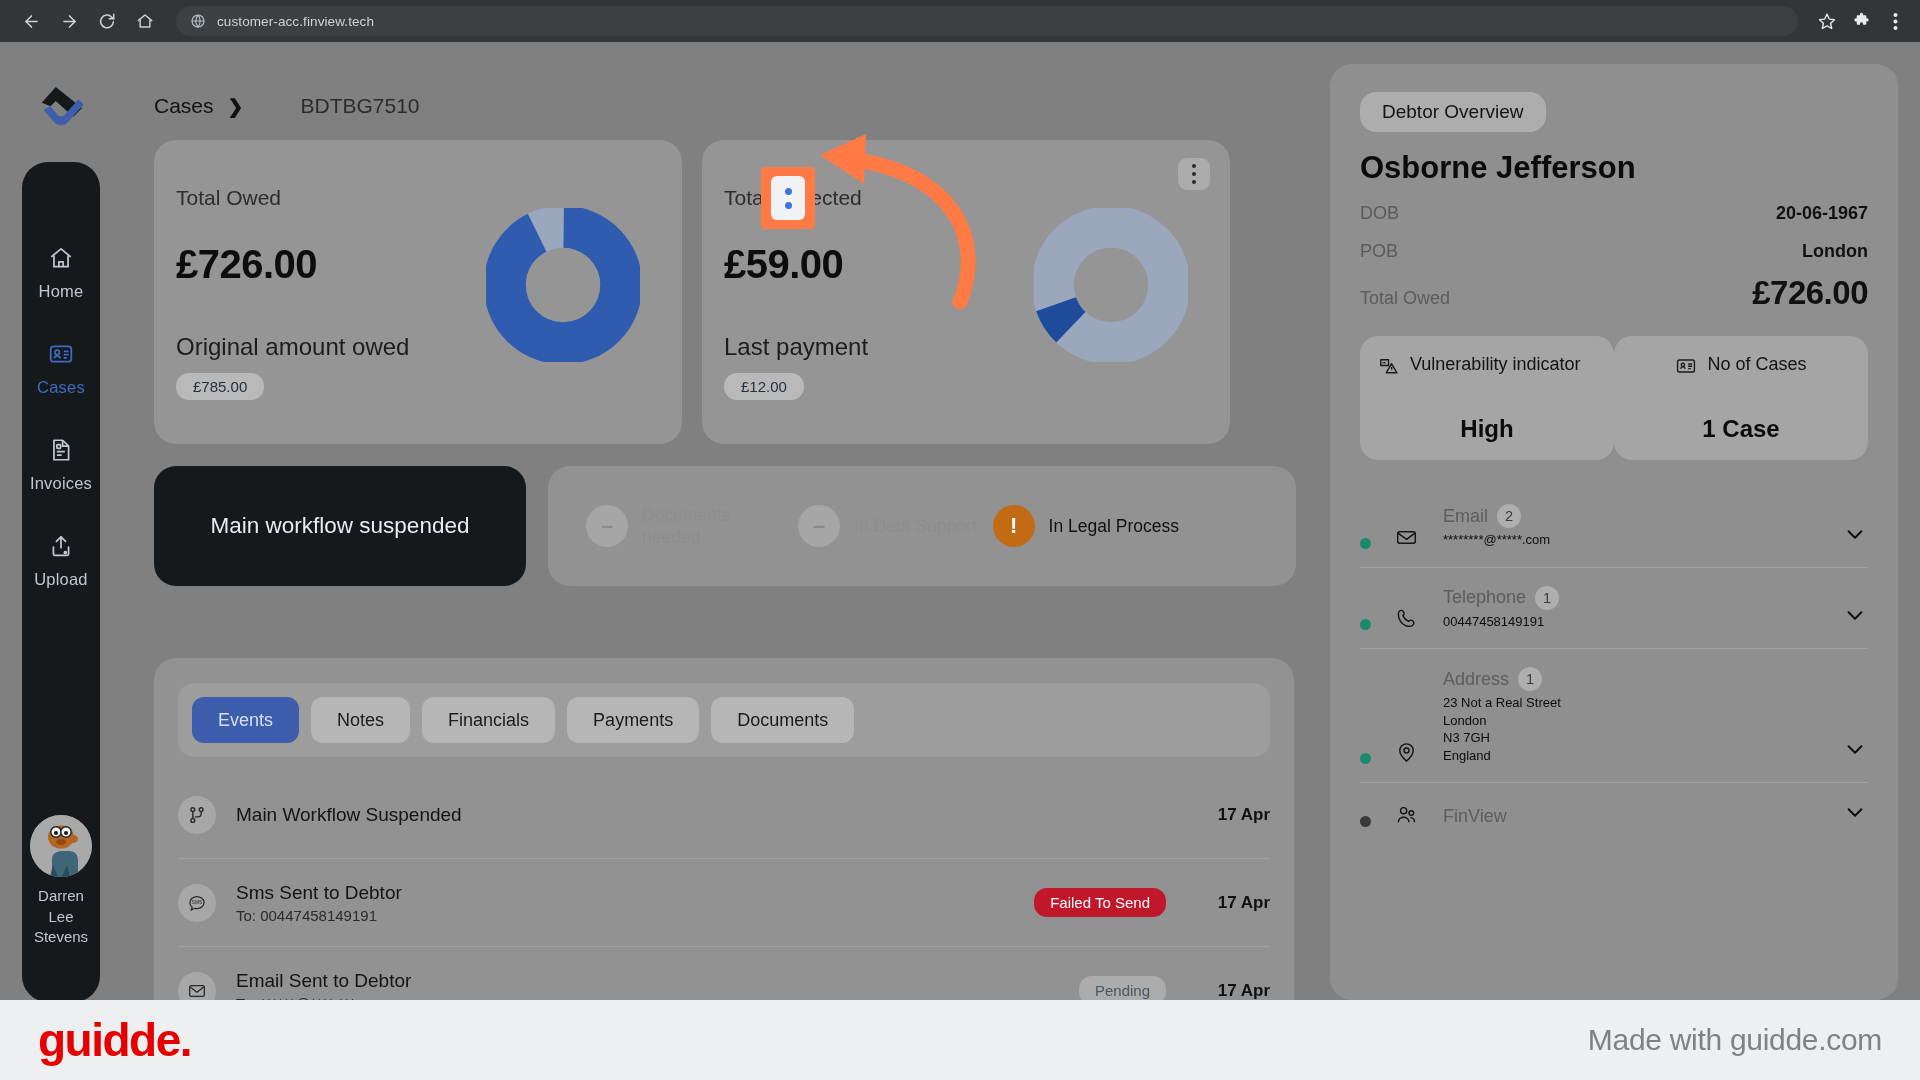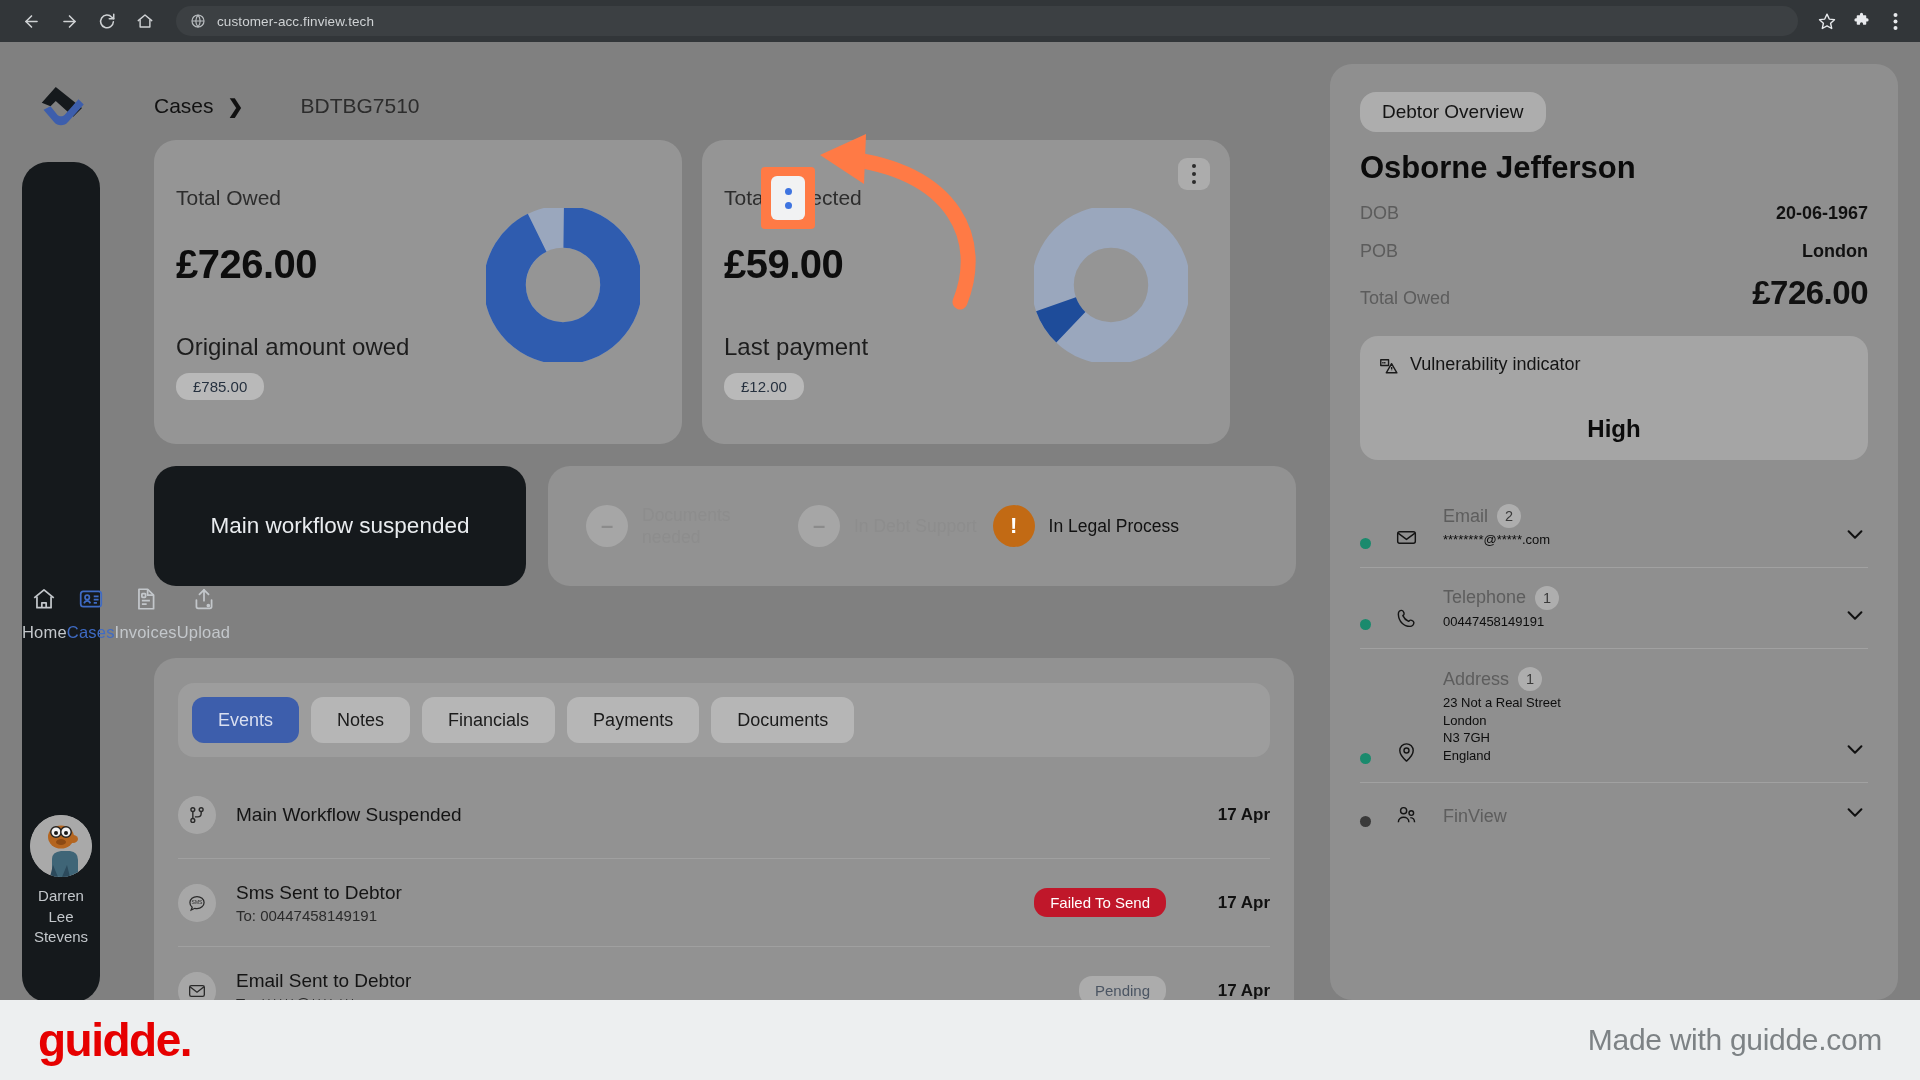--- a/index.html
+++ b/index.html
@@ -49,21 +49,21 @@
 
   
   .sidebar-logo {
     position: absolute; left: 33px; top: 38px;
     width: 56px; height: 56px;
   }
   .sidebar {
     position: absolute; left: 22px; top: 120px;
     width: 78px; height: 840px;
     background: #15191c; border-radius: 26px;
-    display: flex; align-items: center;
+    display: flex; flex-direction: column; align-items: center;
     padding-top: 62px;
   }
   .side-item {
     width: 78px; height: 96px;
     display: flex; flex-direction: column; align-items: center; justify-content: center;
     gap: 10px; color: #c3c7cb;
   }
   .side-item.active { color: #3f6bc4; }
   .side-label { font-size: 16.5px; letter-spacing: .2px; }
   .side-ico { height: 28px; display: flex; align-items: center; }
@@ -550,20 +550,34 @@
                   <path d="M5.4 7.5v1.8M7.4 7.5v1.8"></path>
                   <path d="M14.8 9.5 20.6 19.4H9z"></path>
                   <path d="M14.9 13.1v2.6M14.9 17.3v.1"></path>
                 </svg>
             </span>
             <span class="mini-label">Vulnerability indicator</span>
           </div>
           <div class="mini-val">High</div>
         </div>
 
+        <div class="mini-card">
+          <div class="mini-head" style="justify-content:center">
+            <span class="mi">
+              <svg width="22" height="22" viewBox="0 0 24 24" fill="none" stroke="currentColor" stroke-width="1.5">
+                  <rect x="2.8" y="5.5" width="18.4" height="13" rx="2"></rect>
+                  <circle cx="8.6" cy="10.6" r="1.8"></circle>
+                  <path d="M6 15c.5-1.4 1.8-2 2.6-2s2.1.6 2.6 2"></path>
+                  <path d="M14.4 9.8h4.2M14.4 12.3h4.2M14.4 14.8h2.8"></path>
+                </svg>
+            </span>
+            <span class="mini-label">No of Cases</span>
+          </div>
+          <div class="mini-val">1 Case</div>
+        </div>
       </div>
 
       <div class="contact-list">
 
         <div class="contact">
           <span class="dot"></span>
           <span class="c-ico">
             <svg width="23" height="23" viewBox="0 0 24 24" fill="none" stroke="currentColor" stroke-width="1.5" stroke-linejoin="round">
                 <rect x="2.8" y="6" width="18.4" height="12" rx="2"></rect>
                 <path d="M3.2 7.4 12 14l8.8-6.6"></path>

